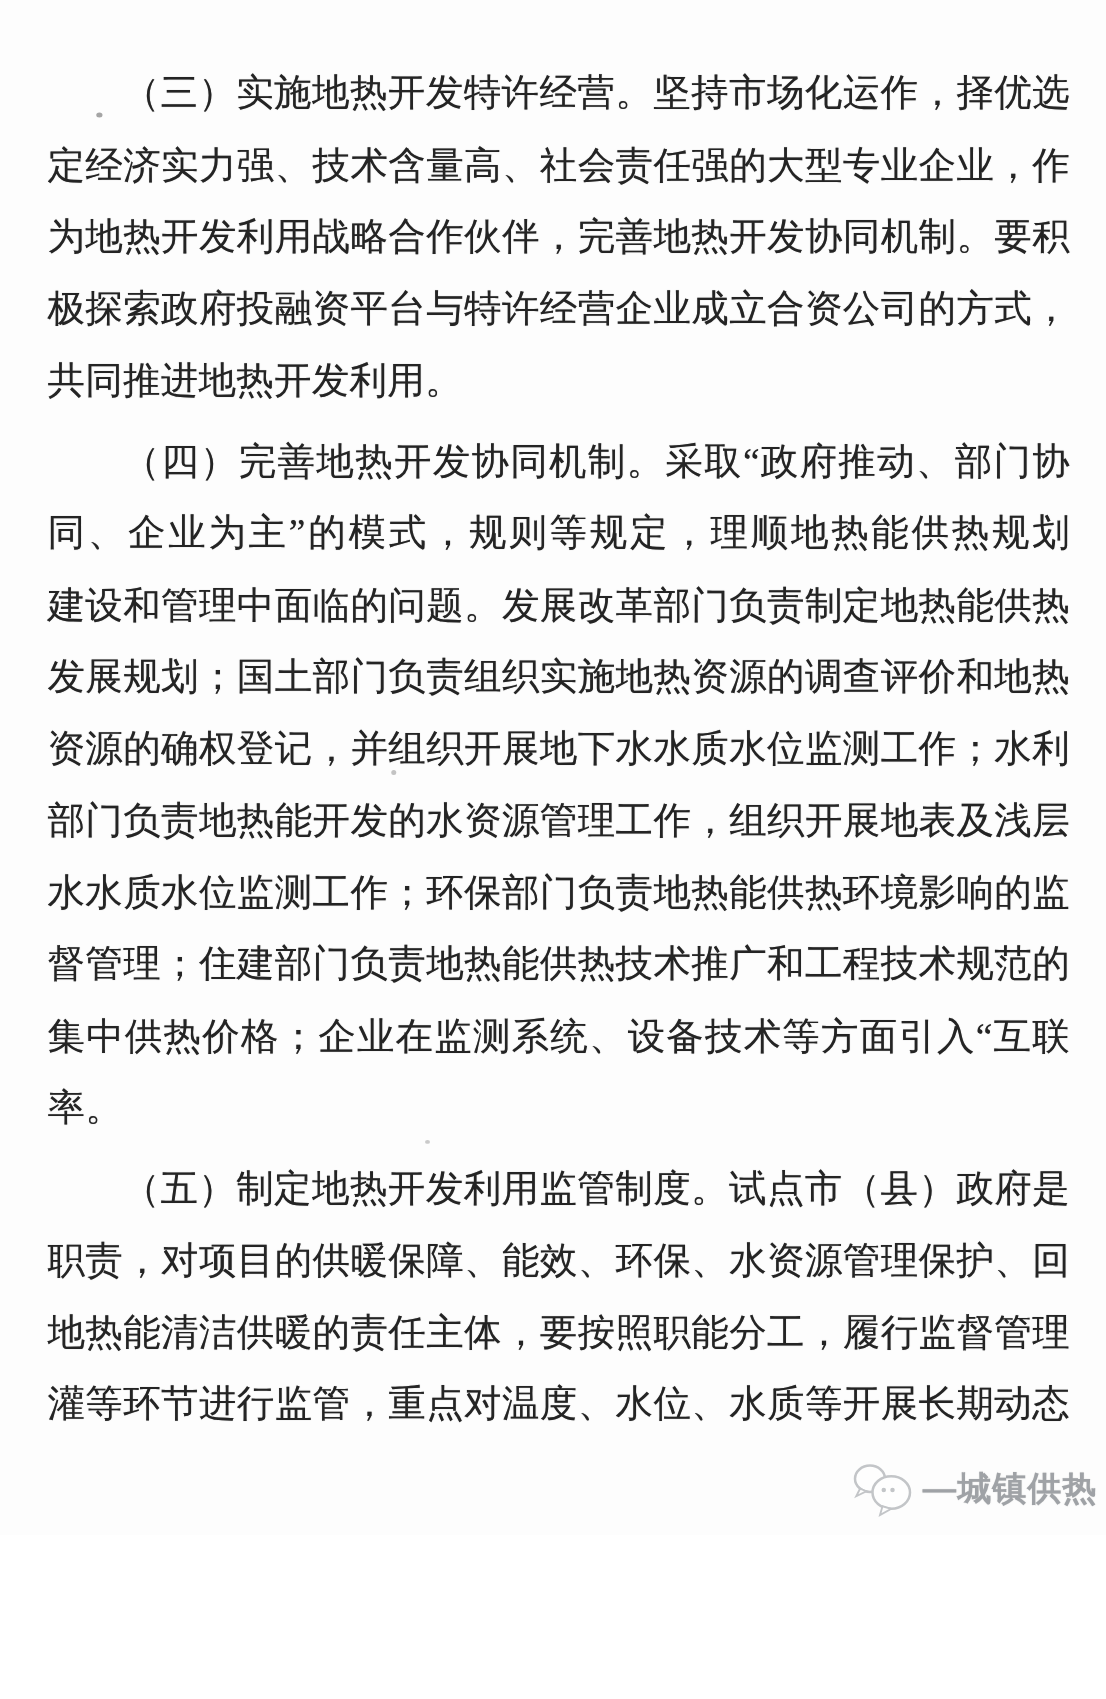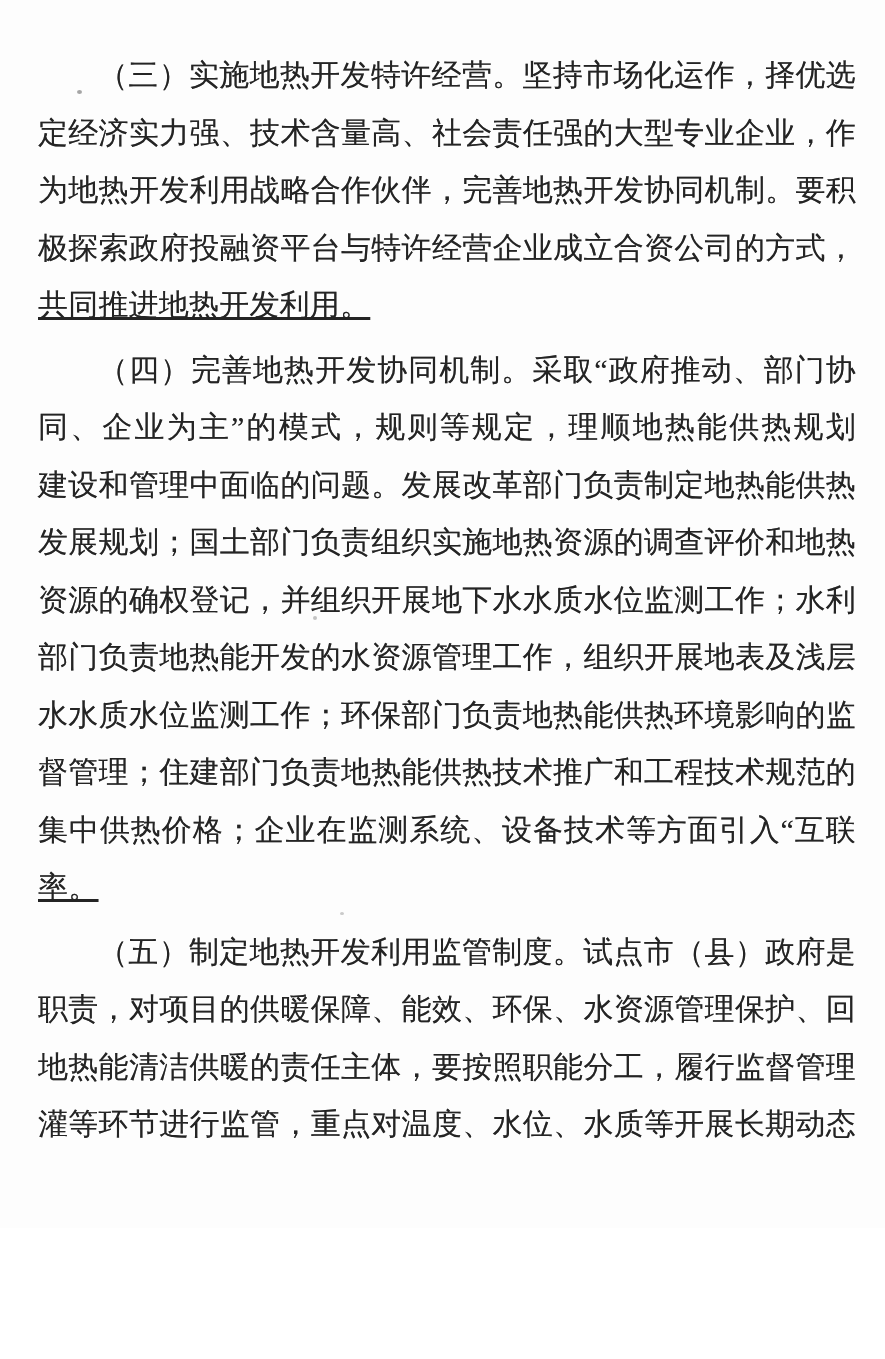--- a/index.html
+++ b/index.html
@@ -34,21 +34,20 @@
     white-space: nowrap;
     letter-spacing: 0.2px;
     text-shadow: 0 0 0.6px rgba(40,40,40,0.55);
   }
   .line.first {
     padding-left: 60px;
   }
   .line.last {
     text-align: left;
     text-align-last: left;
-    text-decoration: underline;
   }
   .watermark {
     position: absolute;
     right: 7px;
     bottom: 12px;
     display: flex;
     align-items: center;
     gap: 2px;
     opacity: 0.85;
   }
@@ -109,14 +108,31 @@
       <div class="line">地热能清洁供暖的责任主体，要按照职能分工，履行监督管理</div>
       <div class="line">灌等环节进行监管，重点对温度、水位、水质等开展长期动态</div>
     </div>
 
   </div>
 
   <div class="speck s1"></div>
   <div class="speck s2"></div>
   <div class="speck s3"></div>
 
+  <div class="watermark">
+    <span class="wm-logo">
+      <svg viewBox="0 0 56 50" width="56" height="50">
+        <g fill="#ffffff" stroke="#b9bcbf" stroke-width="2">
+          <ellipse cx="16" cy="17" rx="12" ry="10.5"></ellipse>
+          <path d="M8 25 L5 31 L13 27 Z" stroke-width="1.5"></path>
+          <ellipse cx="33" cy="28" rx="15" ry="13"></ellipse>
+          <path d="M26 39 L24 46 L33 41 Z" stroke-width="1.5"></path>
+        </g>
+        <g fill="#b9bcbf">
+          <circle cx="27" cy="26" r="1.8"></circle>
+          <circle cx="34" cy="26" r="1.8"></circle>
+        </g>
+      </svg>
+    </span>
+    <span class="wm-text">—城镇供热</span>
+  </div>
 
 </div>
 
 </body></html>

